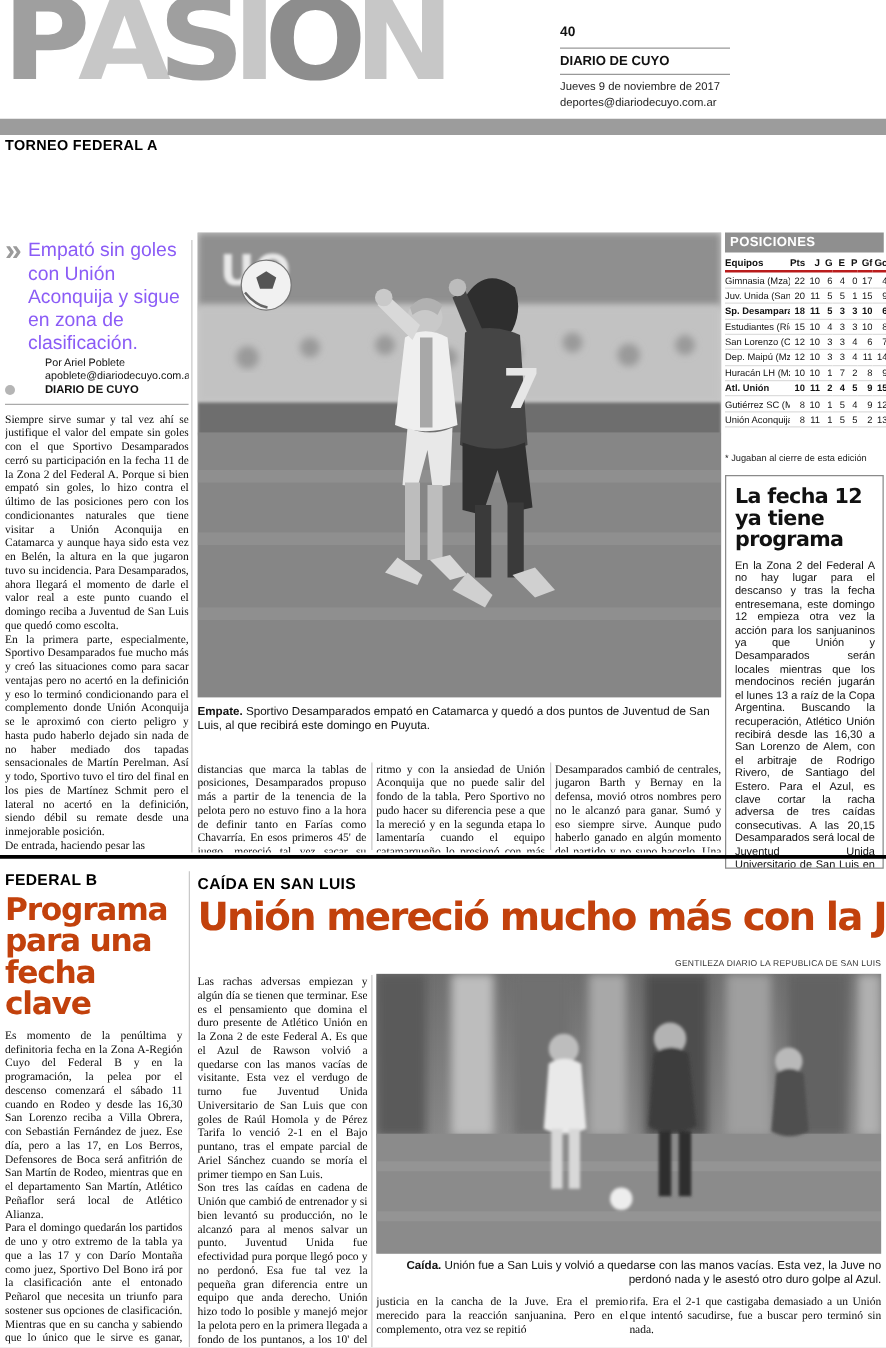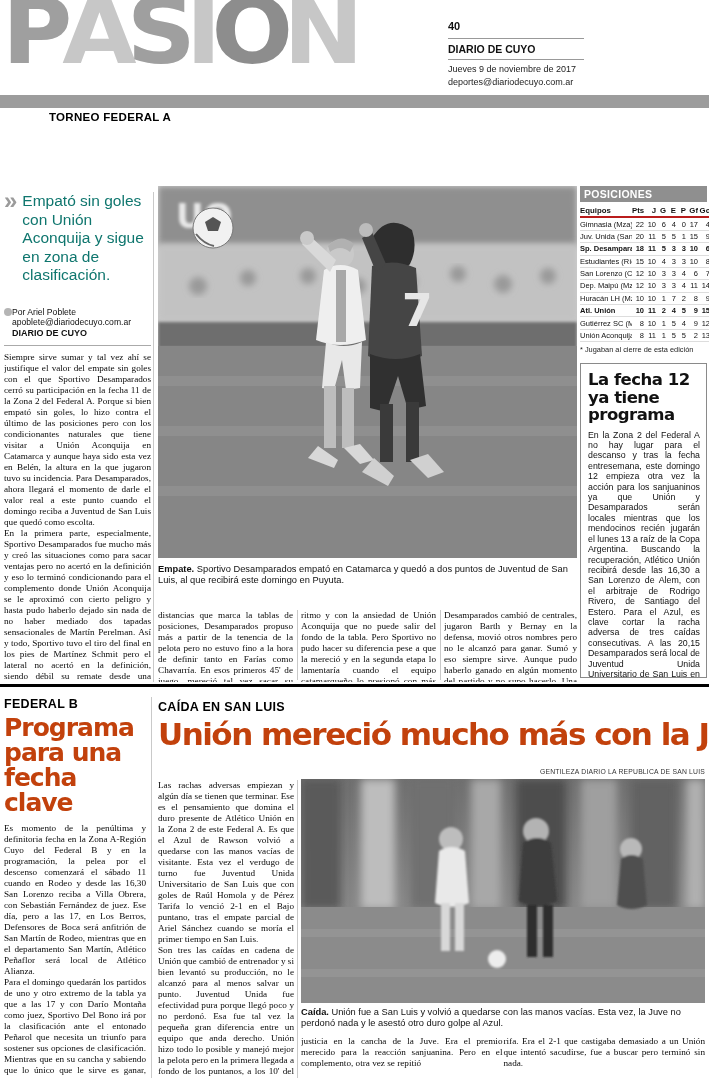--- a/index.html
+++ b/index.html
@@ -24,22 +24,22 @@
   
   .kicker{font-family:"Liberation Sans",sans-serif;font-weight:bold;font-size:11.5px;
           letter-spacing:.3px;color:#000;}
   .headline-main{left:1px;top:118px;width:709px;font-family:"DejaVu Sans",sans-serif;
           font-weight:bold;font-size:50px;letter-spacing:-2.5px;white-space:nowrap;color:#000;}
   .headline-2{font-family:"DejaVu Sans",sans-serif;font-weight:bold;color:#c2410c;}
 
   
   .subhead-wrap{display:flex;gap:5px;}
   .chev{color:#9b9b9b;font-size:24px;line-height:18px;font-weight:bold;flex:0 0 auto;}
-  .subhead{font-size:15.5px;line-height:18.5px;font-family:"Liberation Sans",sans-serif;color:#0f766e;}
-  .byline{margin-top:22px;display:flex;gap:0;font-size:8.6px;line-height:10.5px;}
+  .subhead{font-size:15.5px;line-height:18.5px;font-family:"Liberation Sans",sans-serif;color:#8b5cf6;}
+  .byline{margin-top:0;display:flex;gap:24px;font-size:8.6px;line-height:10.5px;align-items:flex-end;}
   .byline .dot{width:8px;height:8px;border-radius:50%;background:#b5b5b5;flex:0 0 auto;margin-top:1px;}
   .byline .org{font-weight:bold;font-size:9px;}
   .byline-rule{border-top:1px solid #aaa;margin:7px 0 6px 0;}
 
   .bodytext{font-family:"Liberation Serif",serif;font-size:9.2px;line-height:11px;
             text-align:justify;color:#0a0a0a;}
   .bodytext p{margin:0;}
 
   
   .photo-frame{background:#bbb;overflow:hidden;}
@@ -54,21 +54,21 @@
   .standings{width:100%;border-collapse:collapse;table-layout:fixed;margin-top:3px;}
   .standings th,.standings td{font-size:7.5px;padding:1.2px 0;white-space:nowrap;overflow:hidden;
             text-align:right;font-family:"Liberation Sans",sans-serif;}
   .standings th{font-weight:bold;border-bottom:2px solid #b91c1c;font-size:7.8px;}
   .standings th:first-child,.standings td:first-child{text-align:left;}
   .standings col.team{width:52px;}
   .standings col.n{width:10px;}
   .standings col.n2{width:12px;}
   .standings tr.bold td{font-weight:bold;}
   .standings tbody tr{border-bottom:1px solid #ddd;}
-  .footnote{font-size:7.4px;margin-top:3px;color:#222;}
+  .footnote{font-size:7.4px;margin-top:20px;color:#222;}
 
   
   .progbox{border:1.5px solid #8a8a8a;margin-top:9px;padding:7px 6px 6px 7px;height:300px;overflow:hidden;}
   .progbox h3{margin:0 0 6px 0;font-family:"DejaVu Sans",sans-serif;font-weight:bold;
               font-size:16.5px;line-height:17.5px;letter-spacing:-.5px;}
   .progbox .pbody{font-size:8.8px;line-height:10.4px;text-align:justify;font-family:"Liberation Sans",sans-serif;}
 
   
   .divider{left:0;top:684px;width:709px;height:3px;background:#000;}
   .vrule{background:#c9c9c9;width:1px;}
@@ -99,21 +99,21 @@
     <div class="pno">40</div>
     <div class="rule"></div>
     <div class="paper">DIARIO DE CUYO</div>
     <div class="rule"></div>
     <div class="small">Jueves 9 de noviembre de 2017</div>
     <div class="small">deportes@diariodecuyo.com.ar</div>
   </div>
 
   <div class="abs graybar"></div>
 
-  <div class="abs kicker" style="left:4px;top:111px;margin-left:45px;">TORNEO FEDERAL A</div>
+  <div class="abs kicker" style="left:4px;top:111px;">TORNEO FEDERAL A</div>
 
 
   <div class="abs" style="left:4px;top:192px;width:147px;height:490px;overflow:hidden;">
     <div class="subhead-wrap">
       <span class="chev">»</span>
       <span class="subhead">Empató sin goles con Unión Aconquija y sigue en zona de clasificación.</span>
     </div>
     <div class="byline">
       <span class="dot"></span>
       <span>
@@ -411,21 +411,21 @@
         <path d="M222 64 q14 -10 28 0 l6 58 q-20 10 -38 0 z" fill="#3c3c3c"></path>
         <rect x="226" y="126" width="10" height="52" fill="#2f2f2f"></rect>
         <rect x="242" y="126" width="10" height="52" fill="#2f2f2f"></rect>
         <circle cx="330" cy="70" r="11" fill="#b9b9b9"></circle>
         <path d="M320 80 q10 -8 22 0 l4 46 q-16 8 -30 0 z" fill="#505050"></path>
         <circle cx="196" cy="180" r="9" fill="#ededed"></circle>
       </g>
     </svg>
   </div>
 
-  <div class="abs caption" style="left:301px;top:1007px;width:404px;">
+  <div class="abs caption" style="left:301px;top:1007px;width:404px;text-align:right;">
     <b>Caída.</b><span> Unión fue a San Luis y volvió a quedarse con las manos vacías. Esta vez, la Juve no perdonó nada y le asestó otro  duro golpe al Azul.</span>
   </div>
 
   <div class="abs cols3" style="left:301px;top:1036px;width:404px;height:42px;overflow:hidden;">
     <div class="c bodytext">justicia en la cancha de la Juve. Era el premio merecido para la reacción sanjuanina. Pero en el complemento, otra vez se repitió</div>
     <div class="c bodytext">rifa. Era el 2-1 que castigaba demasiado a un Unión que intentó sacudirse, fue a buscar pero terminó sin nada.</div>
   </div>
 
 </div>
 

